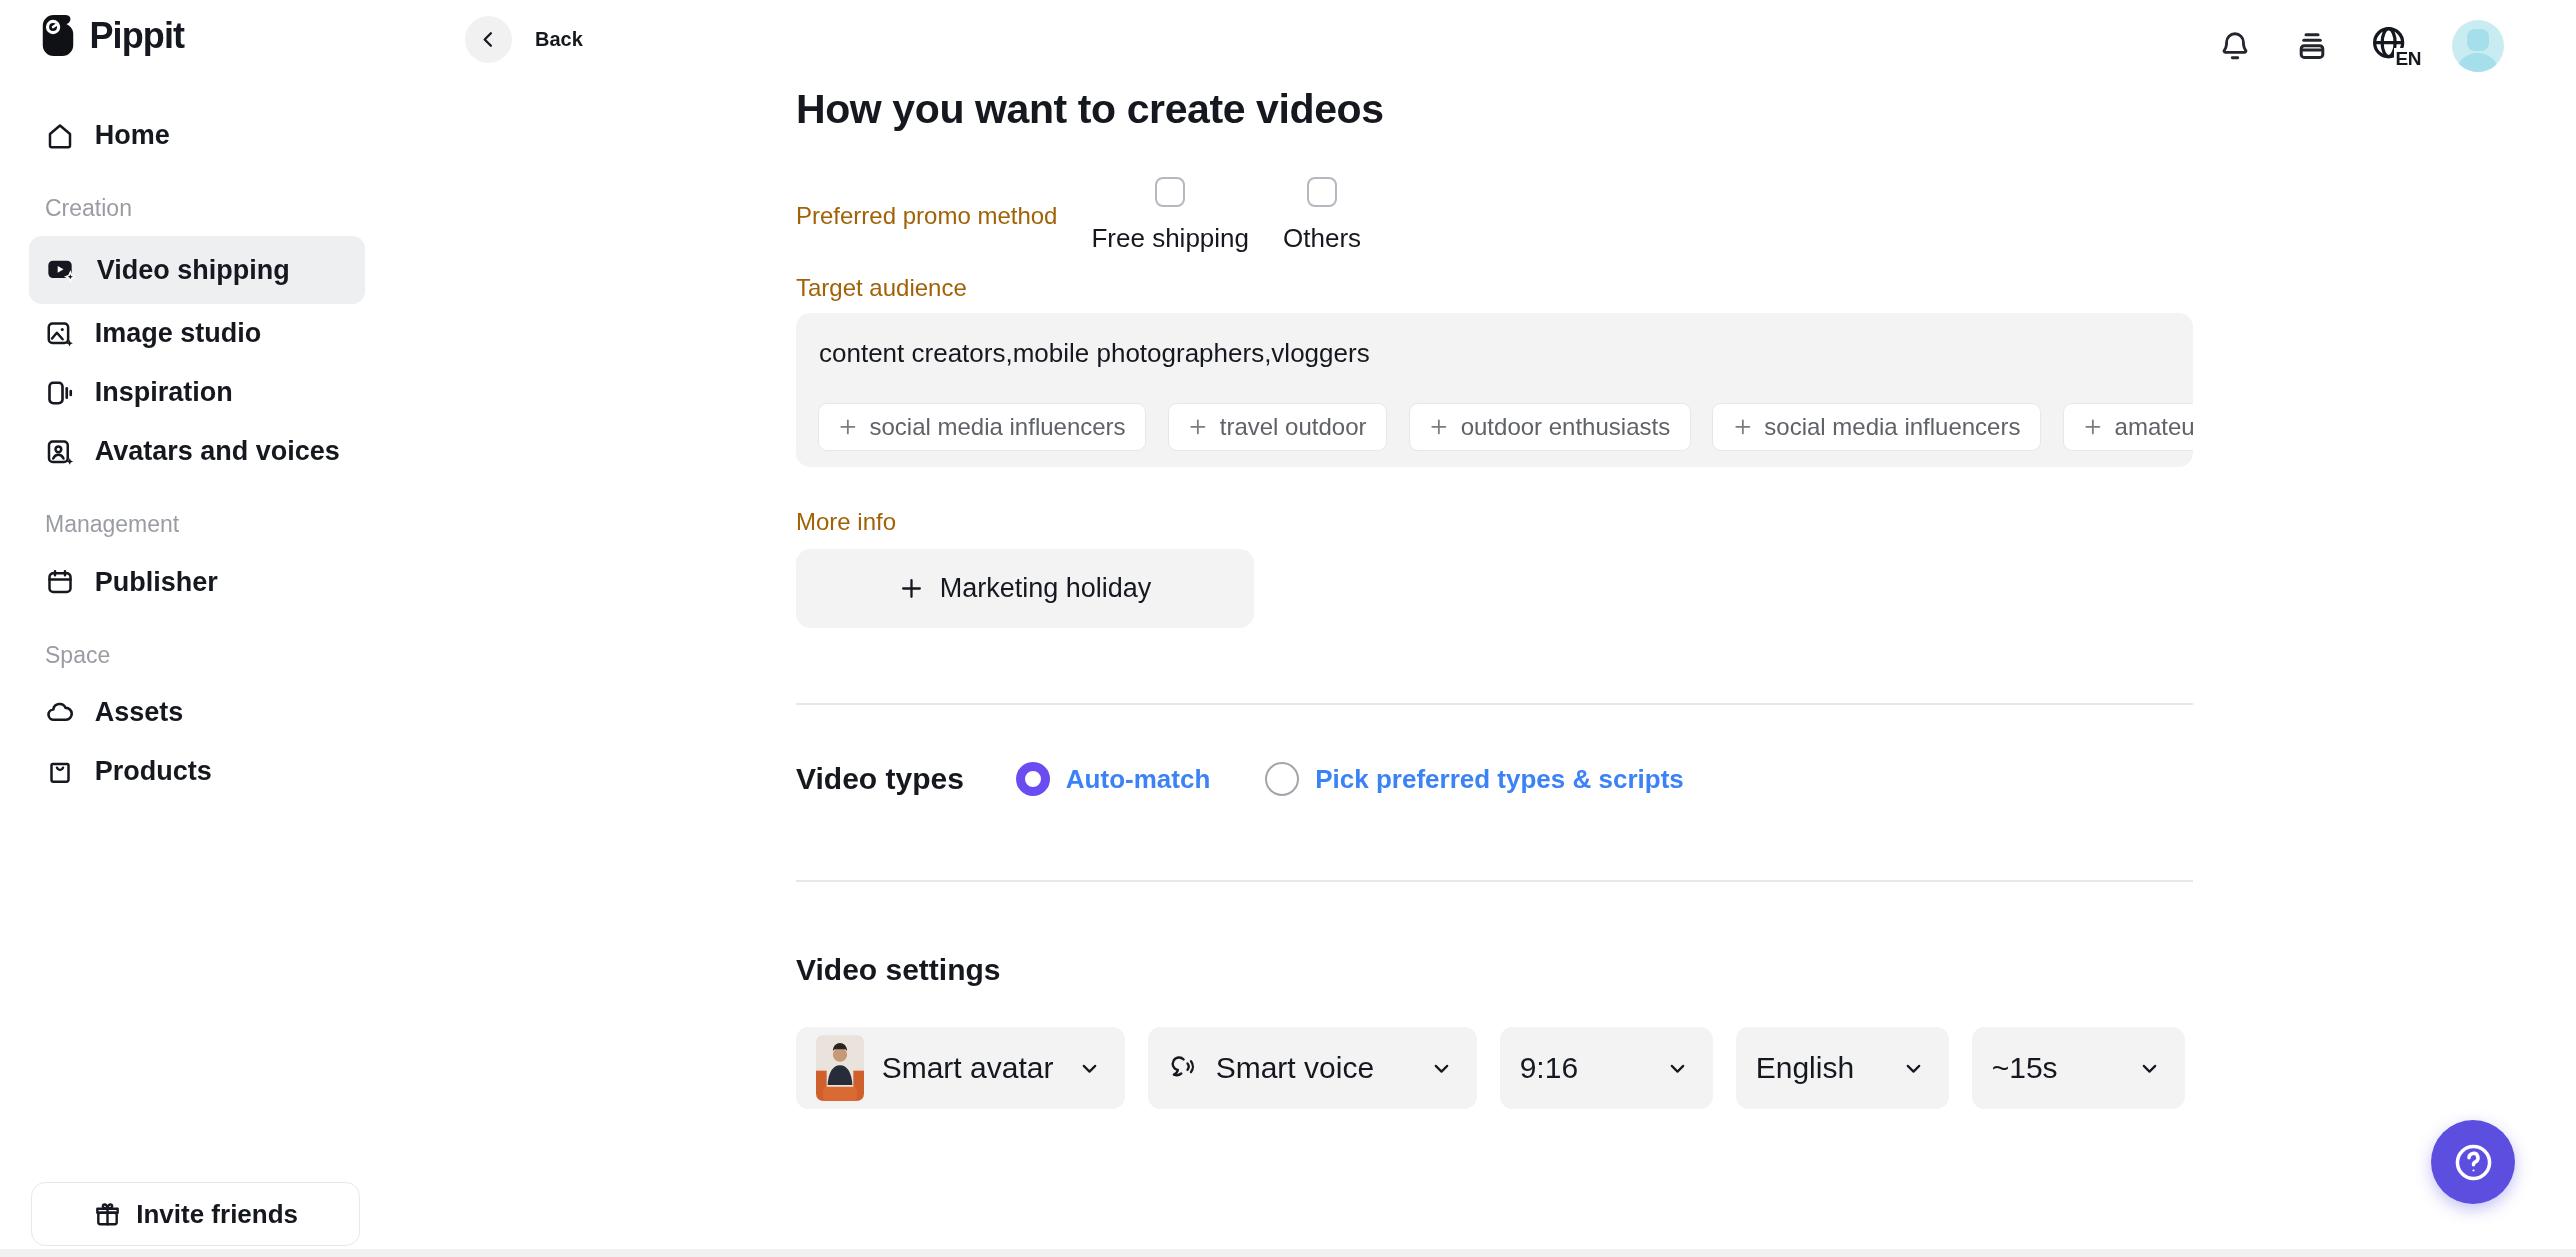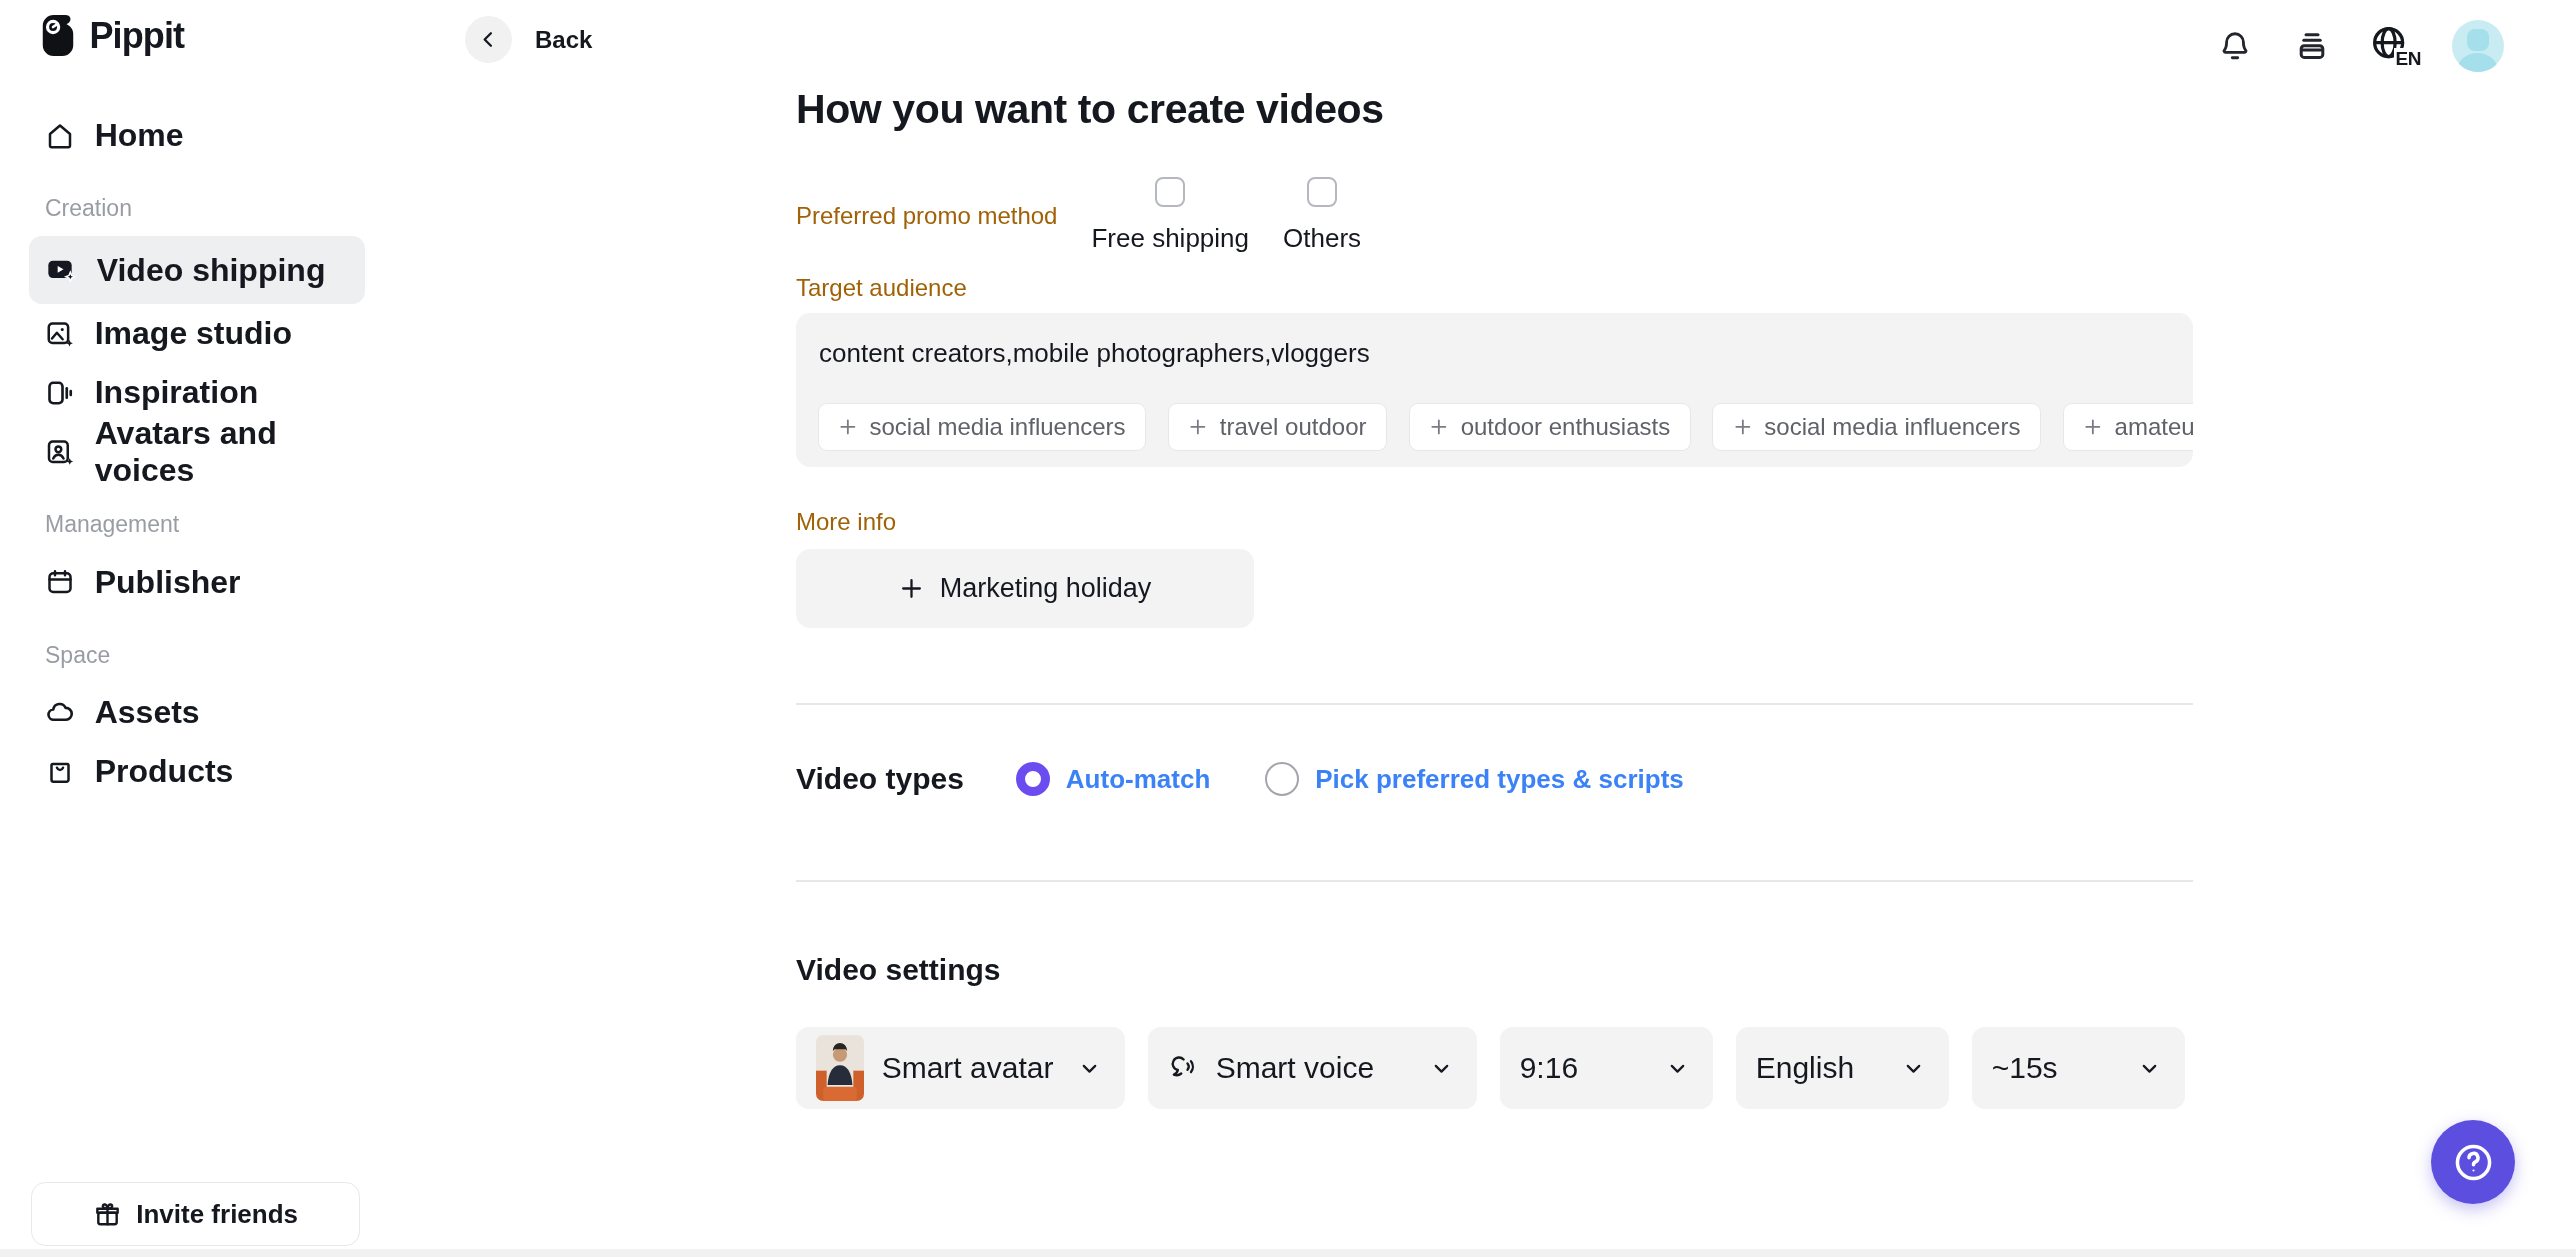--- a/index.html
+++ b/index.html
@@ -8,33 +8,33 @@
     font-family:"Liberation Sans","DejaVu Sans",sans-serif;
     background:#ffffff; color:#15181e; overflow:hidden; position:relative;
   }
   svg { display:block; }
 
   
   .logo { position:absolute; left:39px; top:14.3px; display:flex; align-items:center; gap:12.5px; }
   .logo-text { font-size:36px; font-weight:800; letter-spacing:-0.9px; }
   .back-wrap { position:absolute; left:465px; top:16px; display:flex; align-items:center; gap:23px; }
   .back-circle { width:47px; height:47px; border-radius:50%; background:#f1f1f2; display:flex; align-items:center; justify-content:center; cursor:pointer; }
-  .back-label { font-size:24px; font-weight:700; }
+  .back-label { font-size:20px; font-weight:700; }
   .top-icons { position:absolute; right:72px; top:19.7px; display:flex; align-items:center; gap:38px; }
   .tool-icon { width:39px; height:39px; display:flex; align-items:center; justify-content:center; cursor:pointer; }
   .globe-wrap { position:relative; width:45px; height:45px; cursor:pointer; }
   .globe-en { position:absolute; right:-7.2px; bottom:-1.8px; font-size:19px; font-weight:800; background:#fff; padding-left:1.8px; letter-spacing:-0.4px; }
   .user-avatar { width:52px; height:52px; border-radius:50%; background:#c9ecf3; position:relative; overflow:hidden; cursor:pointer; }
   .user-avatar::before { content:""; position:absolute; left:15px; top:9px; width:21.5px; height:22.4px; border-radius:8px; background:#a4dfeb; }
   .user-avatar::after { content:""; position:absolute; left:6.3px; top:33px; width:39px; height:30px; border-radius:50% 50% 0 0; background:#a4dfeb; }
 
   
   .sidebar { position:absolute; left:29px; top:106px; width:336px; }
   .side-item { display:flex; align-items:center; gap:19.7px; padding:0 16px; height:59px; border-radius:12.5px; cursor:pointer; }
-  .side-item .side-label { font-size:32px; font-weight:600; color:#15181e; }
+  .side-item .side-label { font-size:27px; font-weight:600; color:#15181e; }
   .side-item.active { background:#edeff1; height:68px; }
   .side-item.active .side-label { font-weight:700; }
   .section-label { font-size:23px; color:#999da3; padding:0 16px; margin:30px 0 14.3px; }
   .invite-btn { position:absolute; left:31px; top:1182px; width:329px; height:64px; border:1.8px solid #e7e8ea; border-radius:14.3px; background:#fff; display:flex; align-items:center; justify-content:center; gap:14.3px; font-size:26px; font-weight:600; cursor:pointer; }
 
   
   .main { position:absolute; left:796px; top:0; width:1397px; height:1258px; }
   .page-title { position:absolute; top:86px; left:0; font-size:41px; font-weight:800; letter-spacing:-0.4px; }
 
   .promo-row { position:absolute; top:177px; left:0; display:flex; align-items:center; gap:34px; }

